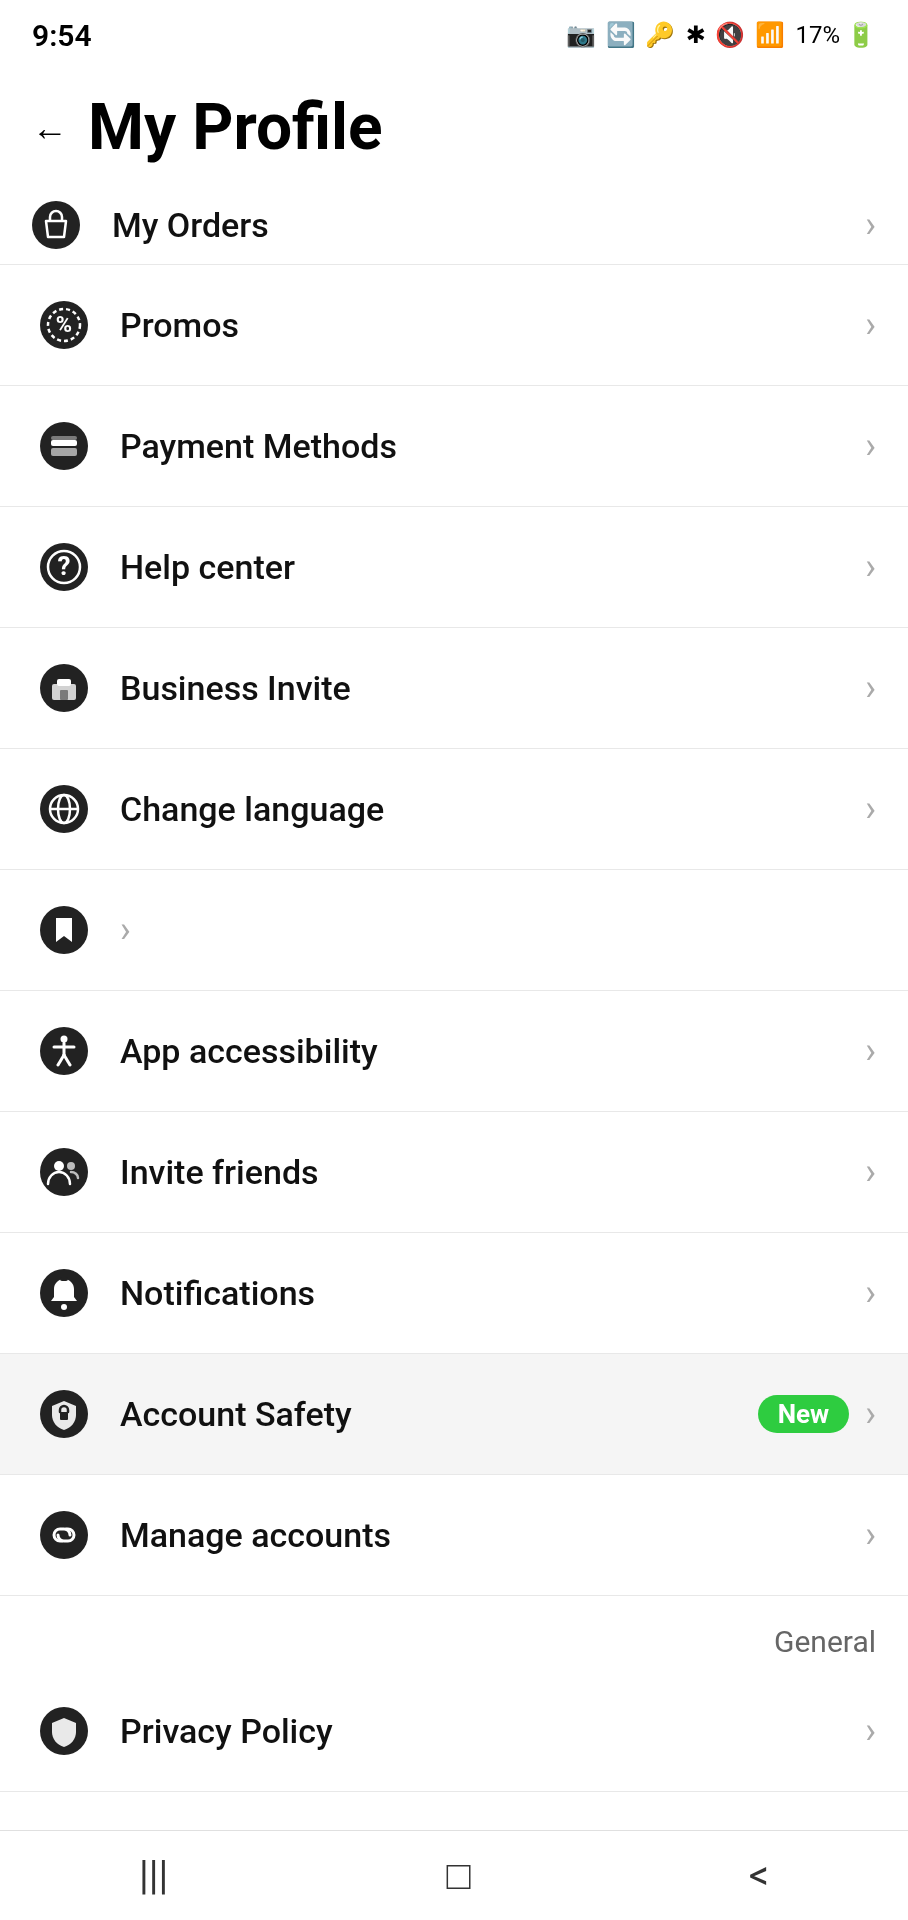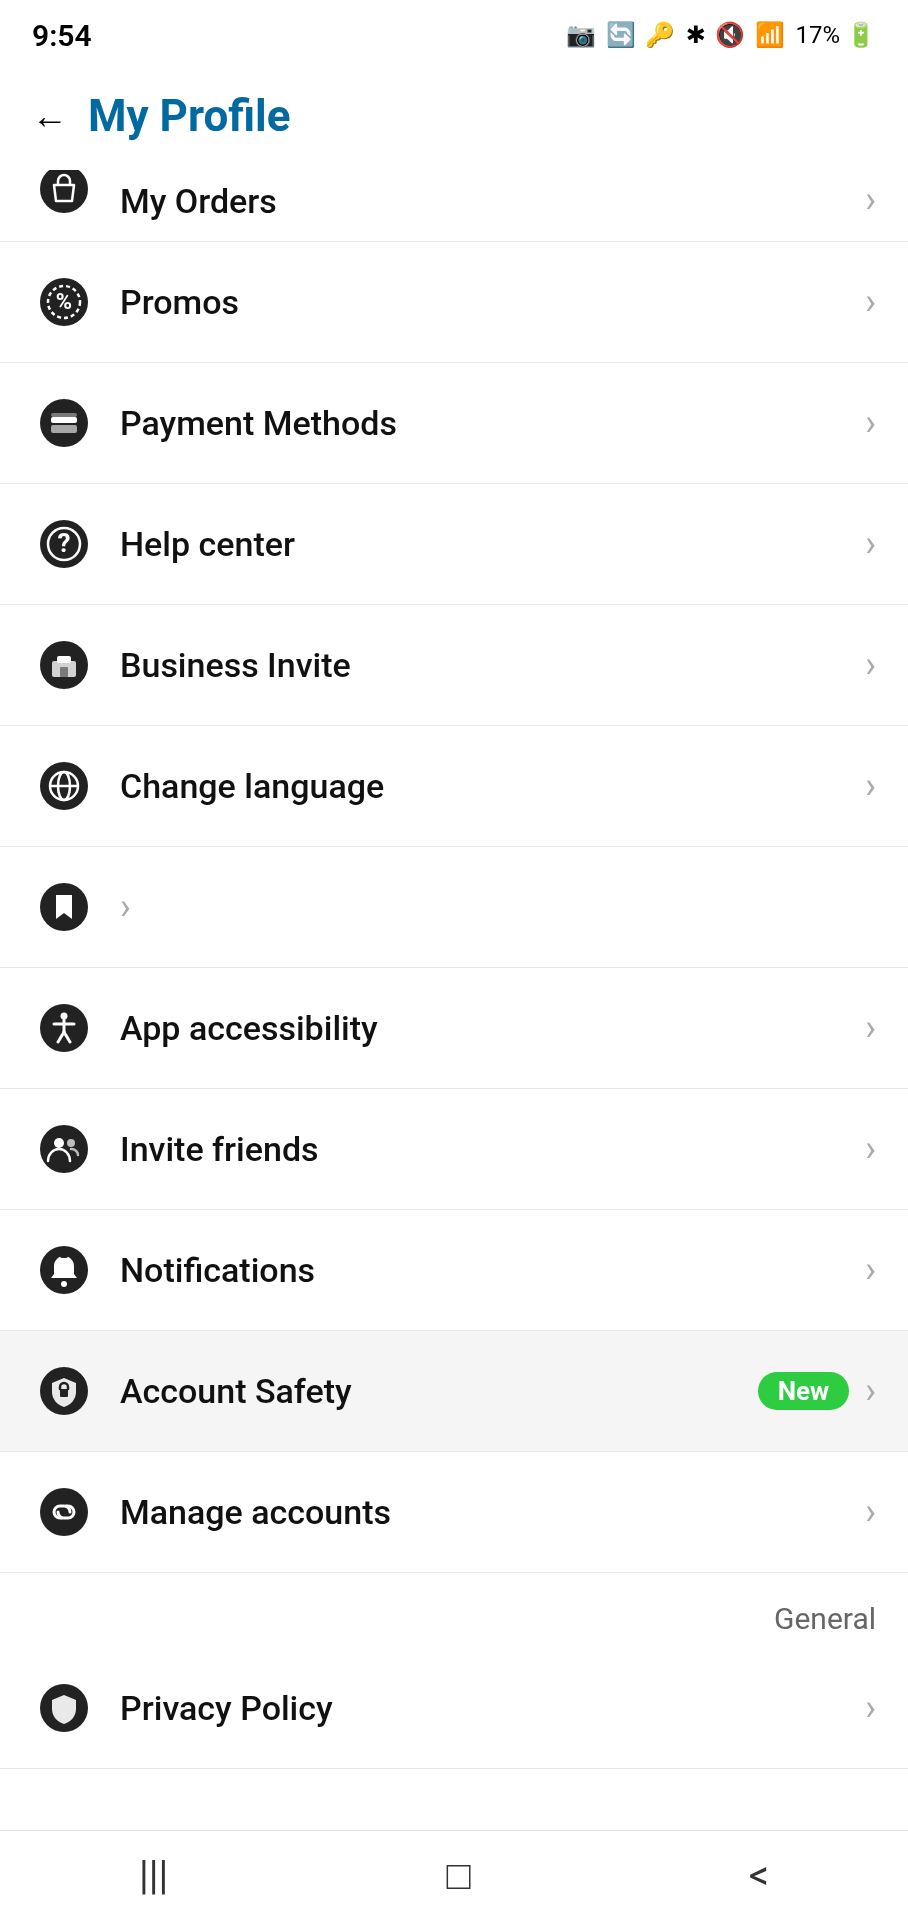--- a/index.html
+++ b/index.html
@@ -47,23 +47,23 @@
       gap: 20px;
     }
 
     .back-arrow {
       font-size: 36px;
       color: #000;
       cursor: pointer;
     }
 
     .header-title {
-      font-size: 44px;
+      font-size: 64px;
       font-weight: 700;
-      color: #0369a1;
+      color: #000000;
       text-align: center;
     }
 
     
     .menu-list {
       width: 100%;
     }
 
     .menu-item {
       width: 100%;
@@ -115,22 +115,22 @@
 
     .chevron-right {
       font-size: 36px;
       color: #aaa;
     }
 
     
     .partial-item {
       width: 100%;
       display: flex;
-      align-items: flex-end;
-      padding: 12px 32px 20px 32px;
+      align-items: center;
+      padding: 12px 32px 20px 24px;
       background: #ffffff;
       border-bottom: 1px solid #e8e8e8;
       cursor: pointer;
       overflow: hidden;
       height: 72px;
     }
 
     .partial-item-icon {
       width: 64px;
       height: 64px;

